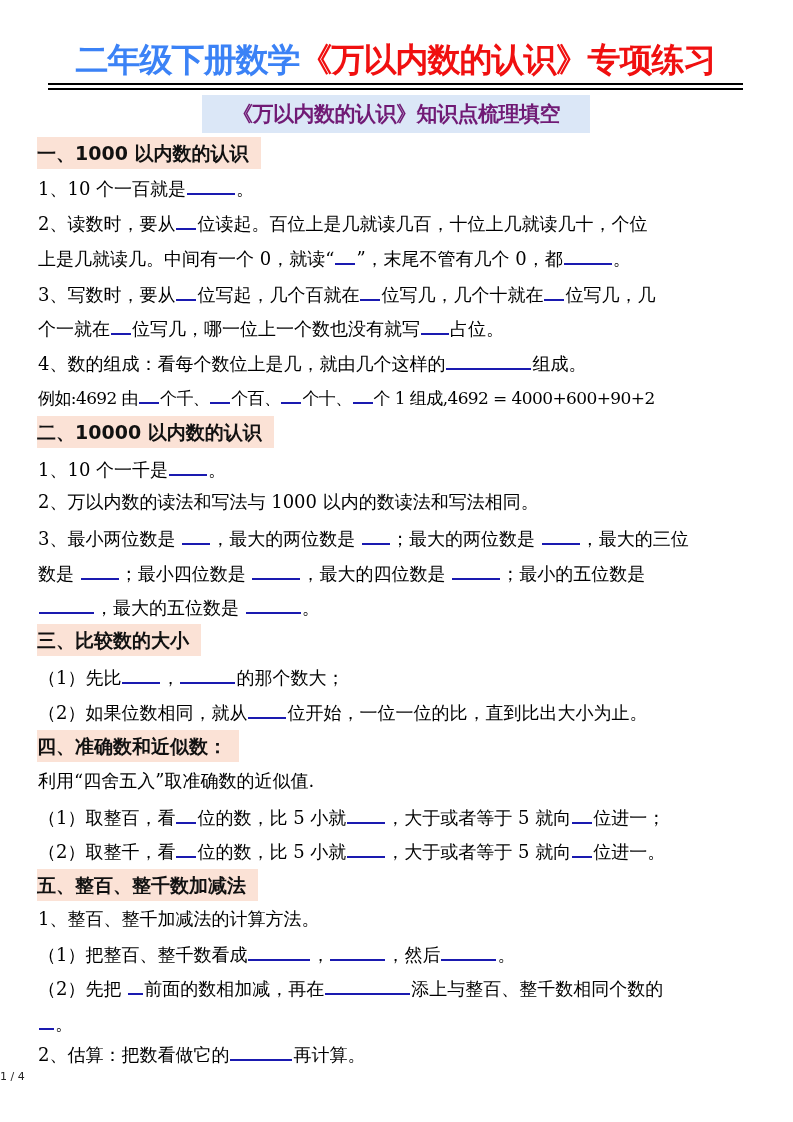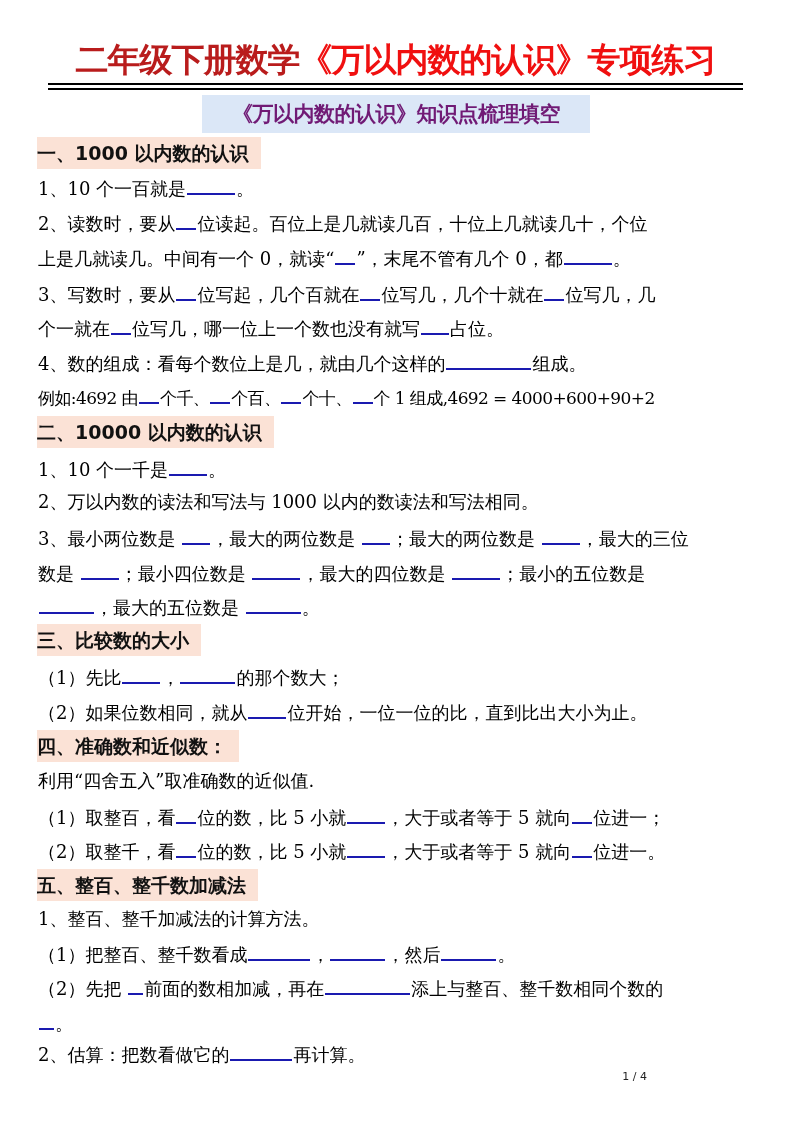--- a/index.html
+++ b/index.html
@@ -1,37 +1,37 @@
 <!DOCTYPE html>
 <html><head>
 <meta charset="utf-8">
 <style>
   html, body { margin: 0; padding: 0; background: #ffffff; }
   body { width: 793px; height: 1122px; position: relative; overflow: hidden;
          font-family: "DejaVu Serif", "Liberation Serif", serif; color: #111; }
   .title { position: absolute; left: 48px; top: 40px; width: 695px; text-align: center;
            font-family: "DejaVu Sans", "Liberation Sans", sans-serif; font-weight: bold;
            font-size: 33px; line-height: 40px; letter-spacing: -1px; white-space: nowrap; }
-  .title .black { color: #b91c1c; }
+  .title .black { color: #3b82f6; }
   .title .red { color: #f01010; }
   .dbl-line { position: absolute; left: 48px; top: 83px; width: 695px; height: 2px; background: #000; }
   .dbl-line.second { top: 88px; }
   .subtitle { position: absolute; left: 202px; top: 95px; width: 388px; height: 38px;
               background: #dbe7f7; color: #701a75; text-align: center;
               font-family: "DejaVu Sans", "Liberation Sans", sans-serif; font-weight: bold;
               font-size: 21px; line-height: 38px; white-space: nowrap; letter-spacing: -0.5px; }
   .sec-head { position: absolute; left: 37px; height: 32px; background: #fbe2d6;
               font-family: "DejaVu Sans", "Liberation Sans", sans-serif; font-weight: bold;
               font-size: 19px; line-height: 32px; padding-right: 12px; white-space: nowrap; color: #111; }
   .line { position: absolute; left: 38px; font-size: 18px; line-height: 28px; white-space: nowrap; color: #000000; }
   .blank { display: inline-block; border-bottom: 2px solid #1a1ab0; height: 20px; vertical-align: baseline; margin: 0 1px; }
   .w1 { width: 20px; } .w2 { width: 28px; } .w3 { width: 38px; } .w4 { width: 48px; }
   .w5 { width: 55px; } .w6 { width: 62px; } .w7 { width: 85px; } .w8 { width: 15px; }
-  .page-no { position: absolute; left: 0; width: 641px; top: 1070px; text-align: right;
-             font-family: "DejaVu Sans", "Liberation Sans", sans-serif; font-size: 11px; color: #222; margin-left: 6px; }
+  .page-no { position: absolute; left: 0; width: 641px; top: 1070px; text-align: left;
+             font-family: "DejaVu Sans", "Liberation Sans", sans-serif; font-size: 11px; color: #222; }
 </style>
 </head>
 <body>
 
 <div class="title"><span class="black">二年级下册数学</span><span class="red">《万以内数的认识》专项练习</span></div>
 <div class="dbl-line"></div>
 <div class="dbl-line second"></div>
 
 <div class="subtitle">《万以内数的认识》知识点梳理填空</div>
 

